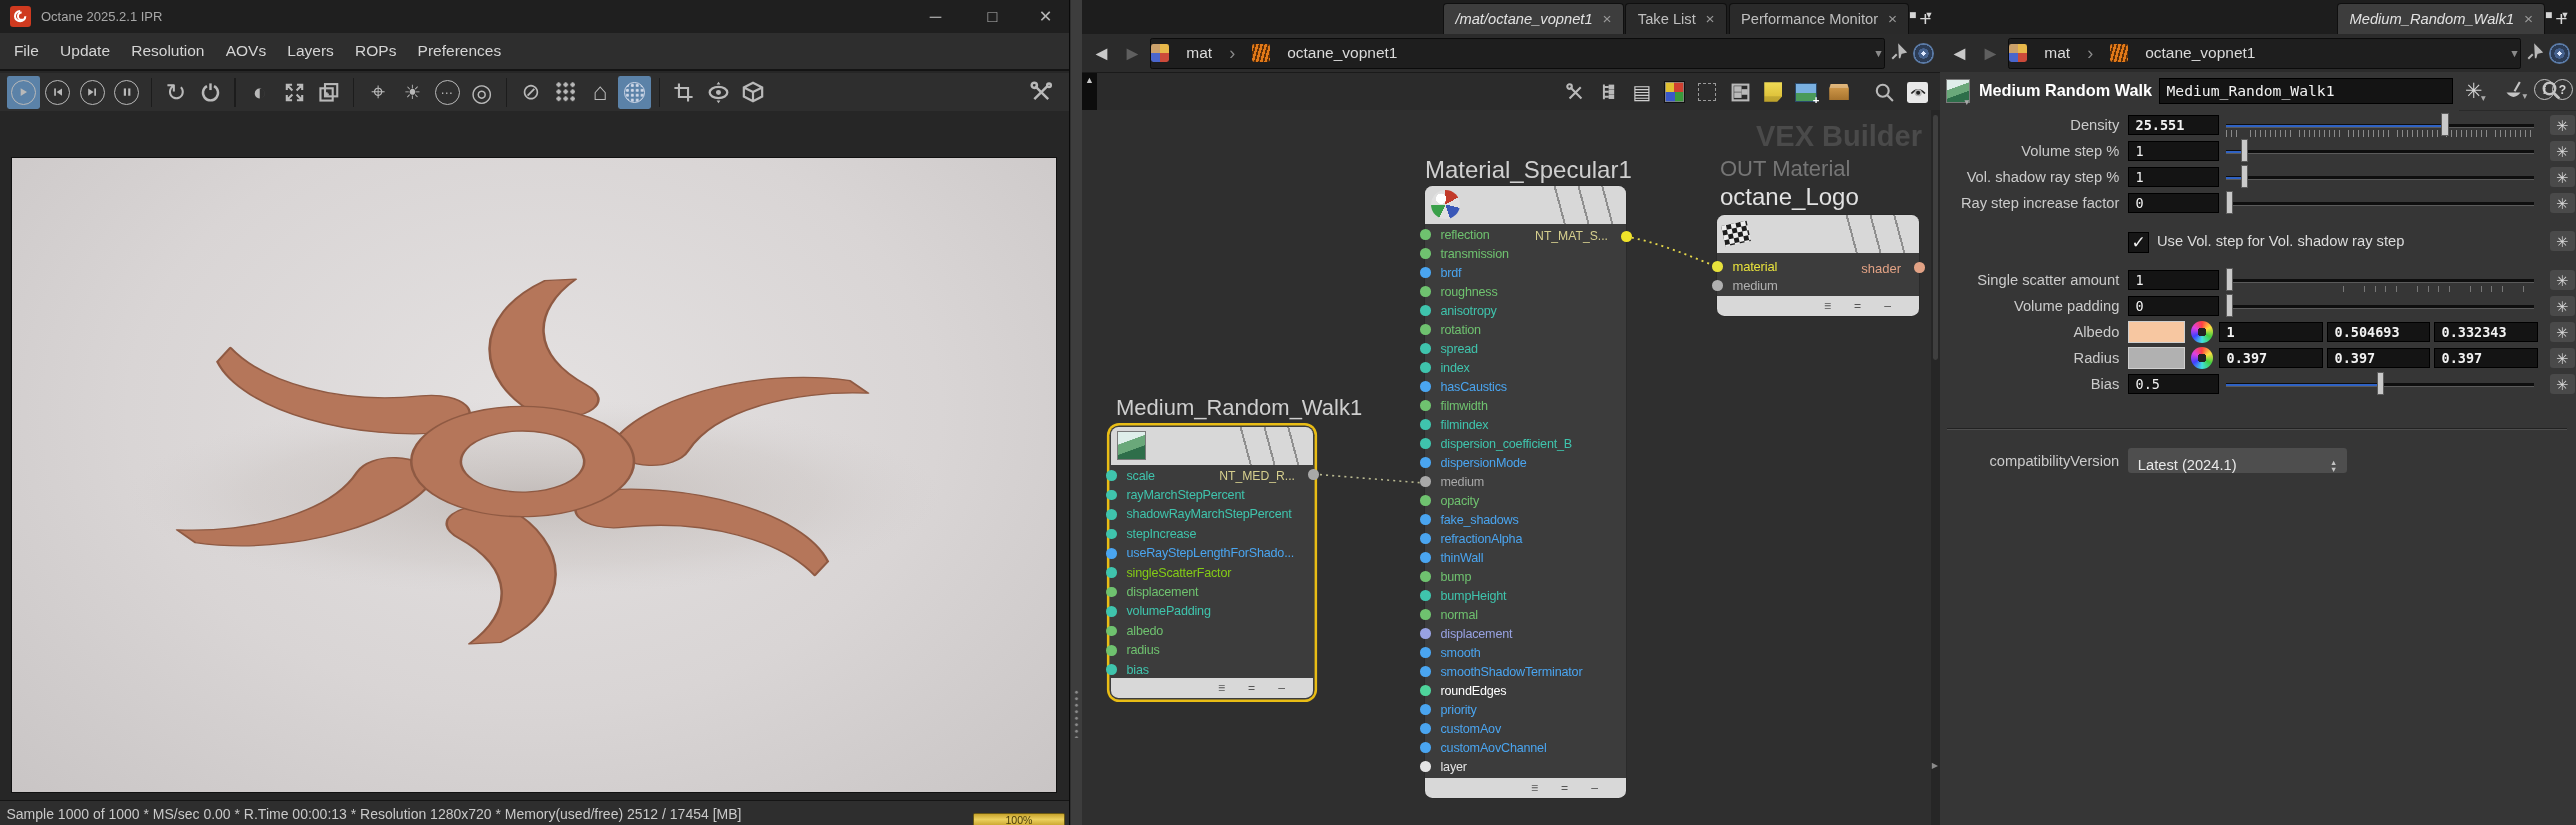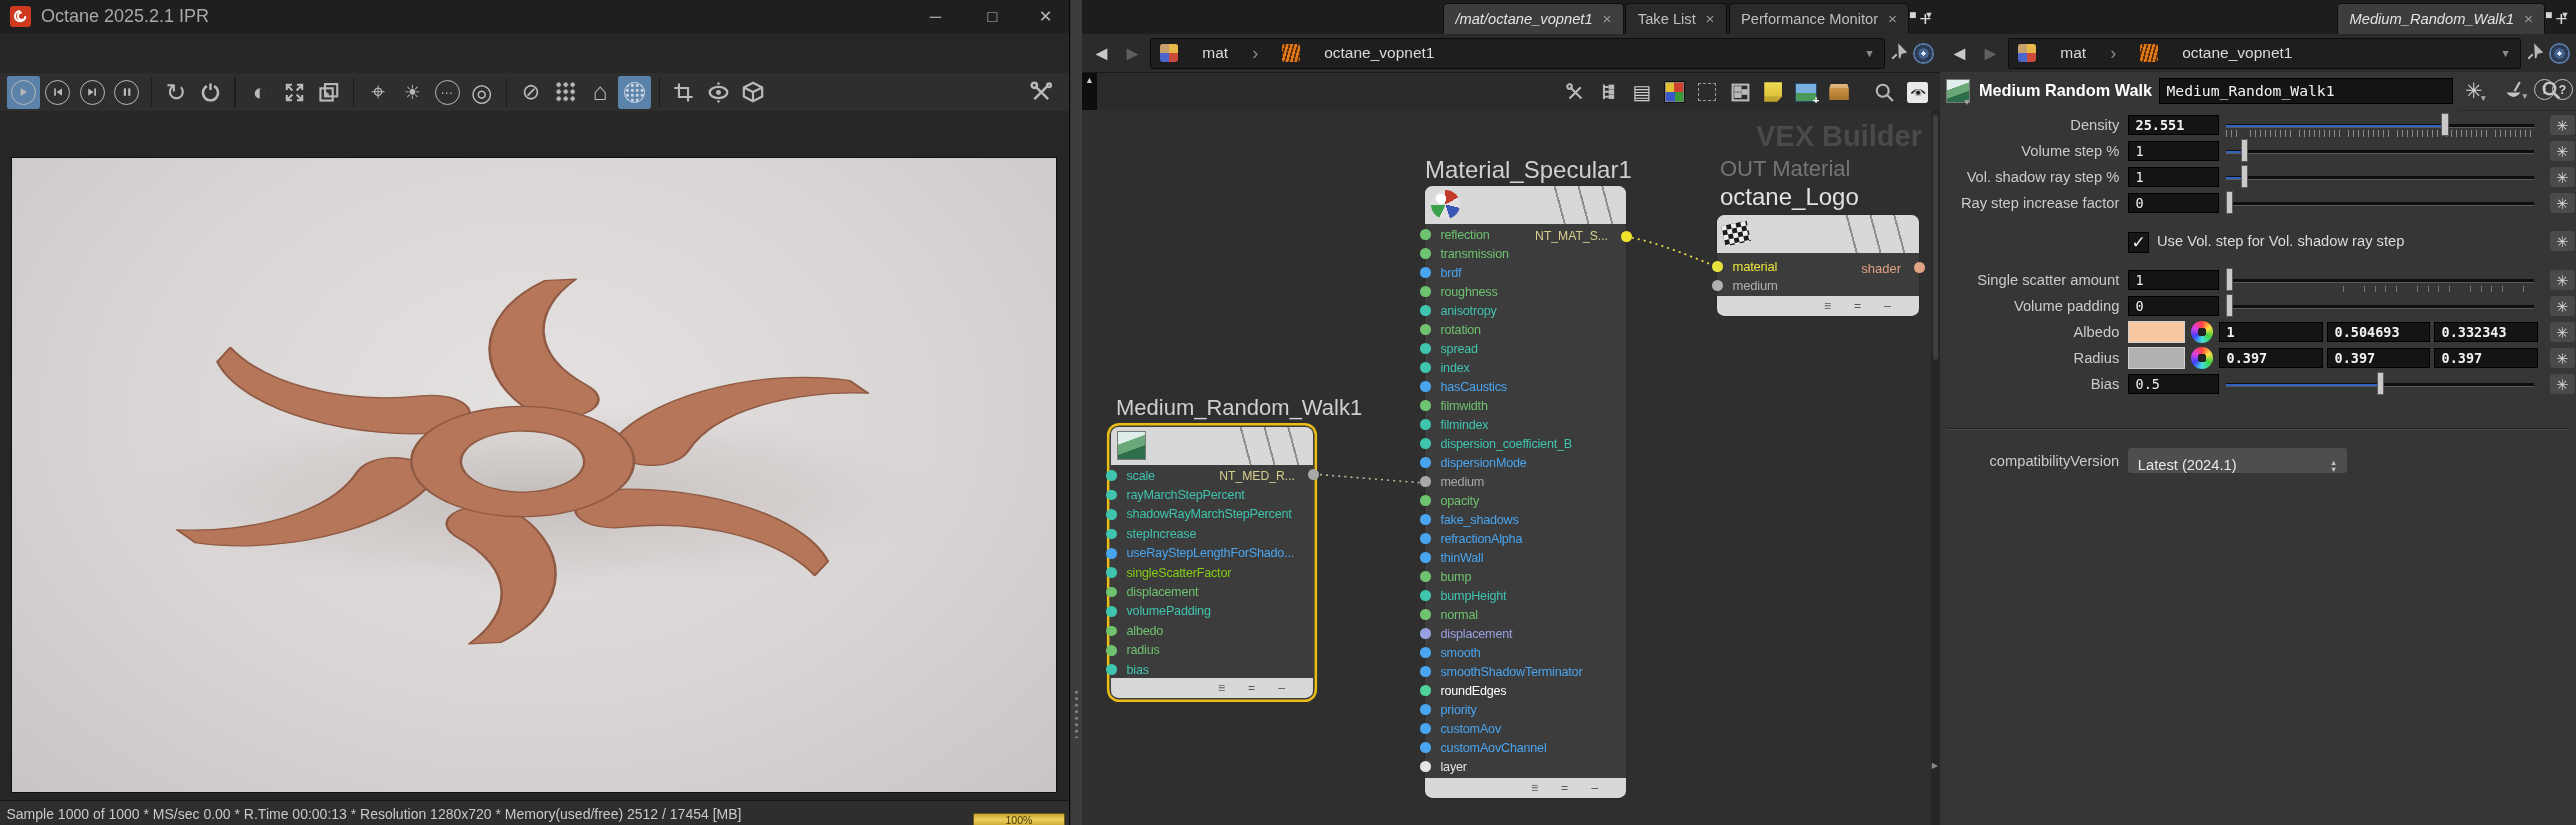--- a/index.html
+++ b/index.html
@@ -6,21 +6,21 @@
   #root{position:relative;width:2576px;height:826px;overflow:hidden;
         font-family:"Liberation Sans","DejaVu Sans",sans-serif;color:#cfcfcf;background:#2f2f2f;}
   .abs{position:absolute;}
   .flex{display:flex;align-items:center;}
   .mono{font-family:"DejaVu Sans Mono","Liberation Mono",monospace;}
 
   
   #octane{left:0;top:0;width:1069px;height:826px;background:#262626;border-right:1.6px solid #0a0a0a;}
   #oc-titlebar{left:0;top:0;width:1069px;height:33px;background:#1f1f1f;}
   #oc-logo{left:9.8px;top:5.7px;width:21px;height:21px;background:#cf3a1f;border-radius:3.3px;display:flex;align-items:center;justify-content:center;}
-  #oc-title{left:41px;top:0;height:33px;font-size:18px;color:#a8a8a8;display:flex;align-items:center;}
+  #oc-title{left:41px;top:0;height:33px;font-size:13px;color:#a8a8a8;display:flex;align-items:center;}
   .winbtn{top:0;width:47px;height:33px;display:flex;align-items:center;justify-content:center;color:#b5b5b5;font-size:16.3px;}
   #oc-menubar{left:0;top:33px;width:1069px;height:38px;background:#2e2e2e;border-bottom:2.4px solid #141414;display:flex;align-items:center;padding-left:3.3px;box-sizing:border-box;}
   .menu-item{padding:0 10.6px;font-size:15.5px;color:#d4d4d4;cursor:default;}
   #oc-toolbar{left:0;top:73px;width:1069px;height:38px;background:#2e2e2e;display:flex;align-items:center;padding-left:6.5px;box-sizing:border-box;gap:1.6px;}
   .tbi{width:33px;height:33px;display:flex;align-items:center;justify-content:center;color:#b9b9b9;font-size:21px;flex:0 0 auto;}
   .tbi.active{background:#5b82a8;border-radius:2.4px;}
   .tbsep{width:1.6px;height:29px;background:#1c1c1c;margin:0 5.7px;flex:0 0 auto;}
   .circ{width:25px;height:25px;border:1.6px solid #b9b9b9;border-radius:50%;display:flex;align-items:center;justify-content:center;box-sizing:border-box;}
   .tbi svg{stroke:#b9b9b9;fill:none;stroke-width:1.2;}
   .tbi svg .f{fill:#b9b9b9;stroke:none;}
@@ -45,21 +45,21 @@
      border:0.8px solid #0f0f0f;border-bottom:none;border-radius:4.1px 4.1px 0 0;font-size:14.7px;color:#bfbfbf;margin-right:1.6px;}
   .htab.active{background:#3d3d3d;color:#e2e2e2;}
   .htab.ital{font-style:italic;}
   .htab .x{font-style:normal;color:#999;font-size:15.5px;}
   .addtab{width:29px;height:30px;display:flex;align-items:center;justify-content:center;color:#d8d8d8;font-size:21px;}
   .paneicons{position:absolute;right:6.5px;top:8.2px;display:flex;gap:8.2px;align-items:center;color:#d5d5d5;}
   .pathbar{height:38px;background:#2b2b2b;display:flex;align-items:center;gap:4.9px;padding:0 6.5px;box-sizing:border-box;}
   .navarr{font-size:19.6px;color:#c8c8c8;padding:0 3.3px;}
   .navarr.dim{color:#5f5f5f;}
   .crumb{flex:1;height:29px;background:#1e1e1e;border:0.8px solid #0b0b0b;border-radius:2.4px;
-     display:flex;align-items:center;gap:24px;padding:0 9px;font-size:15.5px;color:#dadada;}
+     display:flex;align-items:center;gap:17px;padding:0 0;font-size:15.5px;color:#dadada;}
   .crumb .sep{color:#8a8a8a;font-size:18px;}
   .crumb .dd{margin-left:auto;color:#8a8a8a;font-size:10.6px;}
   .mat-icon{width:18px;height:18px;border-radius:2.4px;flex:0 0 auto;
      background:conic-gradient(#e8b84a 0 25%,#cc4a3a 0 50%,#4a66cc 0 75%,#caa06a 0);}
   .vop-icon{width:18px;height:18px;border-radius:2.4px;flex:0 0 auto;
      background:repeating-linear-gradient(105deg,#e07818 0 2.4px,#5a2e08 2.4px 4.1px);}
   .pin-icon svg{stroke:#b9b9b9;fill:#b9b9b9;}
   .radar-icon{width:21px;height:21px;border-radius:50%;flex:0 0 auto;
      background:radial-gradient(circle,#dfe9ff 0 14%,#46628e 15% 34%,#2c3c55 35% 58%,#5a7aa6 59% 74%,#222c3a 75%);}
   .hmenubar{height:38px;background:#2b2b2b;display:flex;align-items:center;border-top:0.8px solid #1a1a1a;}
@@ -135,20 +135,30 @@
         <svg width="16.3" height="16.3" viewBox="0 0 12 12">
             <path d="M6 2.2 a3.8 3.8 0 1 0 3.8 3.8 a2.7 2.7 0 1 1 -2.7 -2.7" stroke="#fff" stroke-width="1.5" fill="none"></path>
           </svg>
       </div>
       <span id="oc-title" class="abs">Octane 2025.2.1 IPR</span>
       <span class="winbtn abs" style="left:912px;">─</span>
       <span class="winbtn abs" style="left:969px;">□</span>
       <span class="winbtn abs" style="left:1022px;">✕</span>
     </div>
 
+    <div id="oc-menubar" class="abs">
+
+    <span class="menu-item">File</span>
+        <span class="menu-item">Update</span>
+        <span class="menu-item">Resolution</span>
+        <span class="menu-item">AOVs</span>
+        <span class="menu-item">Layers</span>
+        <span class="menu-item">ROPs</span>
+        <span class="menu-item">Preferences</span>
+      </div>
 
     <div id="oc-toolbar" class="abs">
       <span class="tbi active">
           <span class="circ">
             <svg width="12.2" height="12.2" viewBox="0 0 10 10">
               <polygon class="f" points="3,1.8 8.2,5 3,8.2"></polygon>
             </svg>
           </span>
         </span>
       <span class="tbi">

